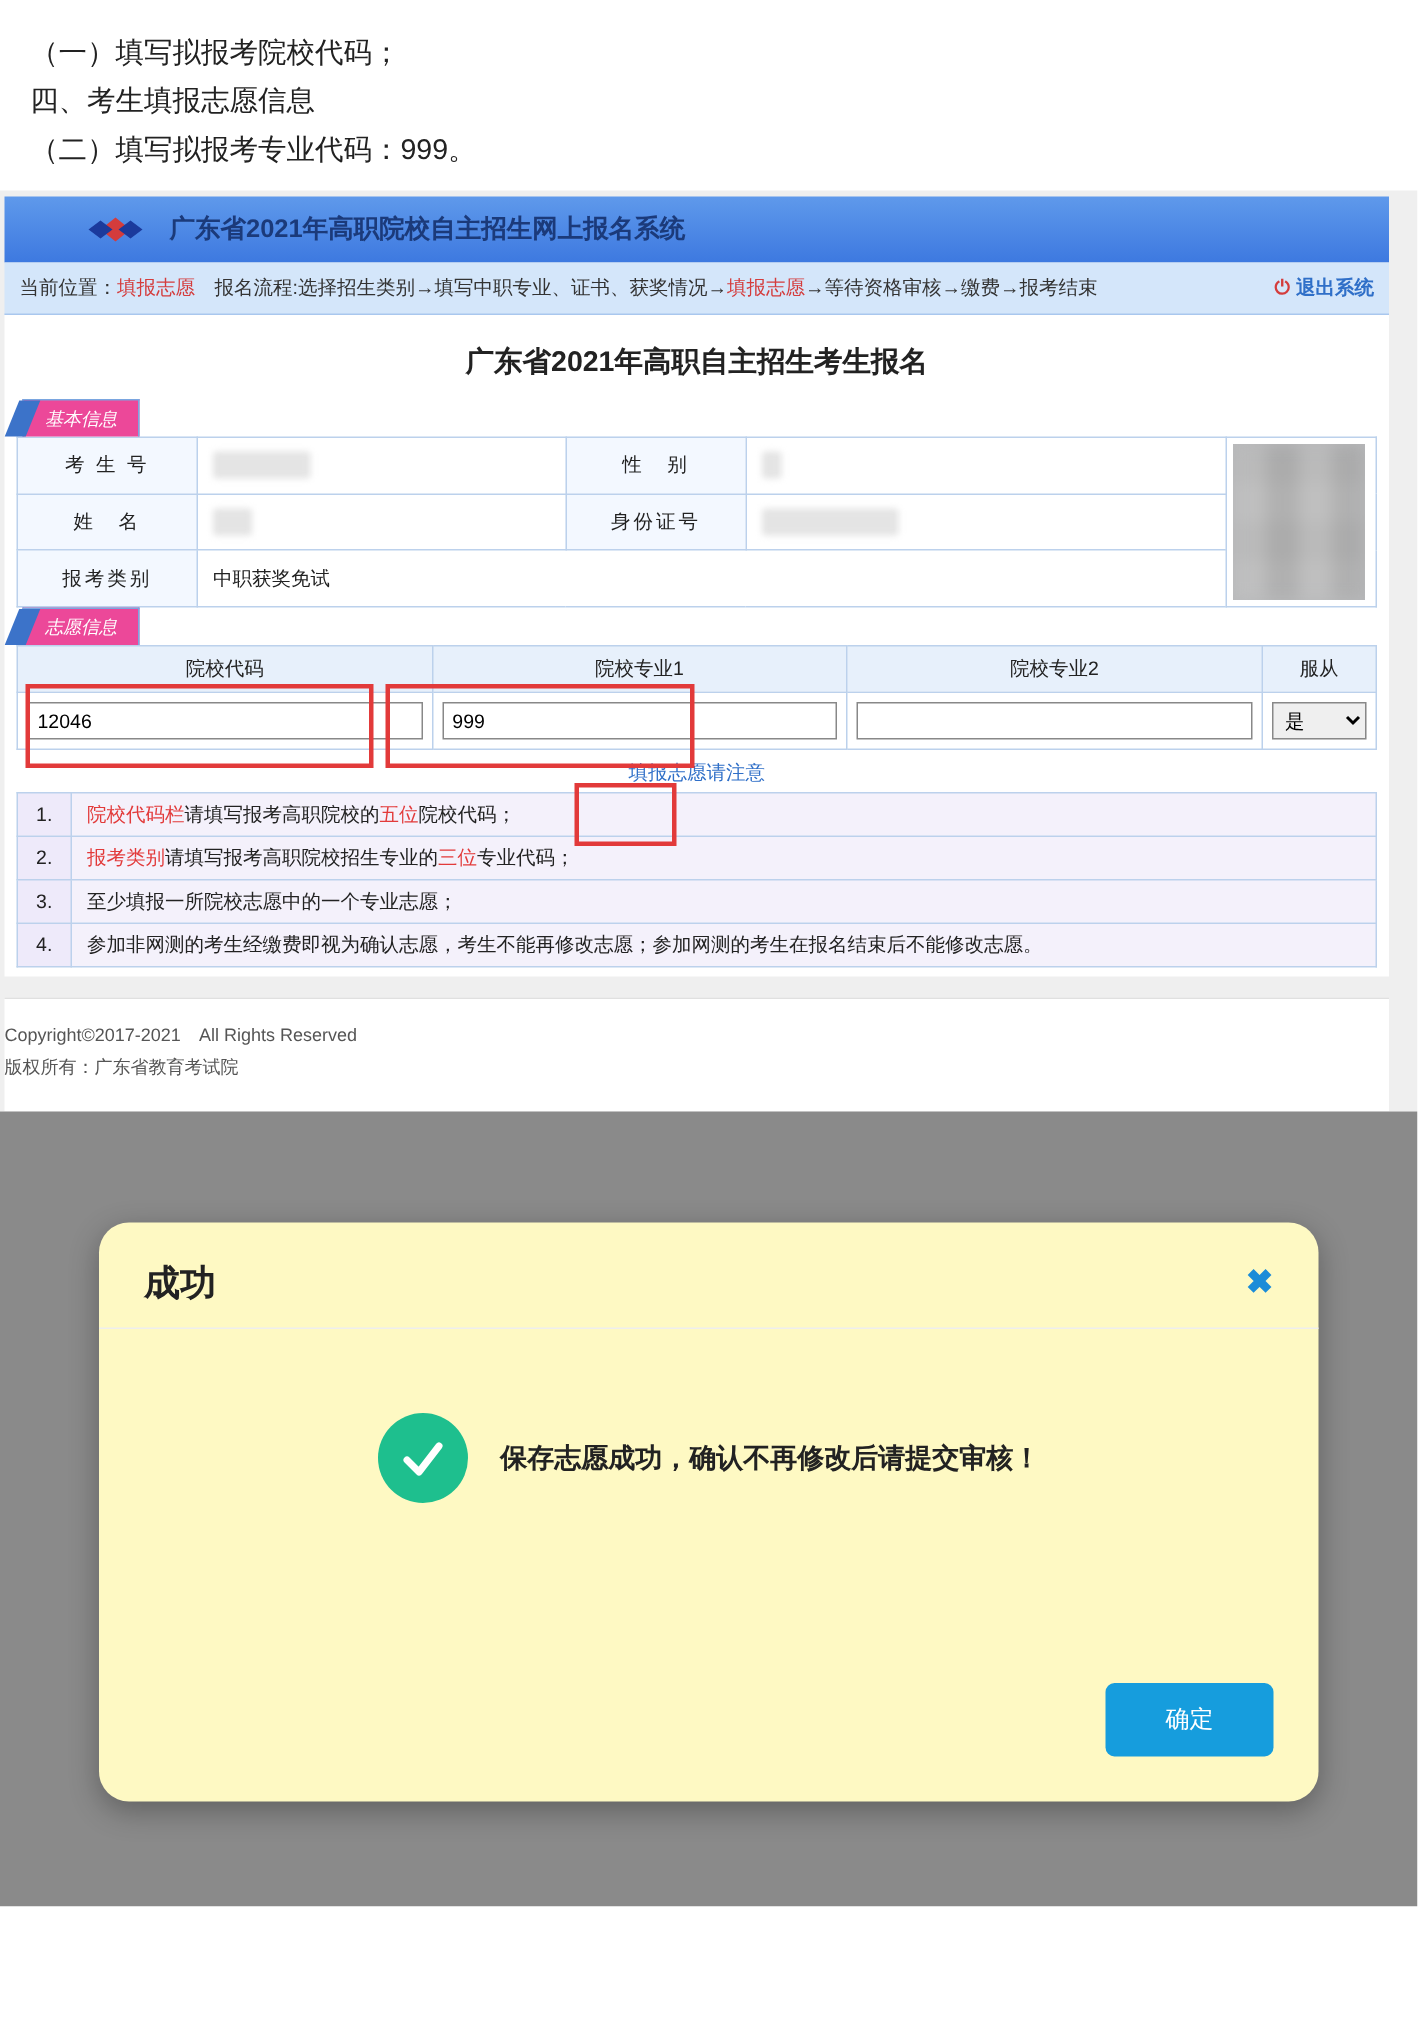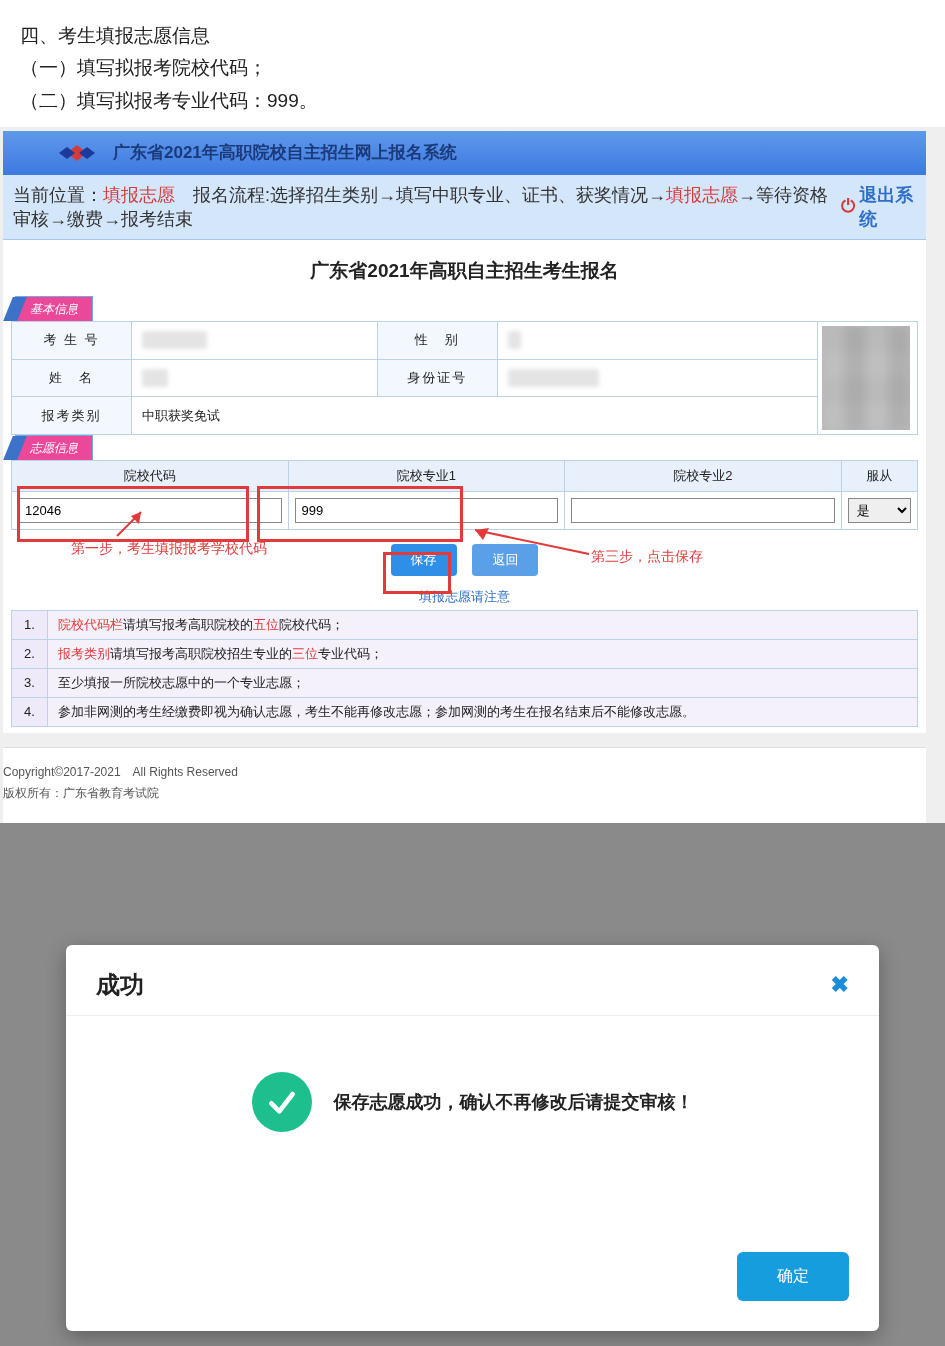--- a/index.html
+++ b/index.html
@@ -3,21 +3,21 @@
 <meta charset="utf-8">
 <style>
   * { box-sizing: border-box; margin: 0; padding: 0; }
   body { font-family: "Microsoft YaHei", Arial, sans-serif; font-size: 14px; background: #fff; color: #222; width: 945px; }
   .doc-text { padding: 20px 20px 10px 20px; font-size: 19px; line-height: 1.7; }
   .system-wrap { background: #efefef; padding: 4px 19px 0 3px; }
   .header-bar { background: linear-gradient(#5f99eb, #3d79e0); padding: 10px 12px; display: flex; align-items: center; }
   .logo { width: 44px; height: 24px; position: relative; margin-right: 14px; margin-left: 40px; }
   .logo svg { width: 44px; height: 24px; }
   .header-title { font-weight: bold; font-size: 17px; color: #1b3a7a; }
-  .breadcrumb-bar { background: #d4e6fa; padding: 8px 10px; display: flex; justify-content: space-between; align-items: center; border-bottom: 1px solid #a9c7ee; font-size: 18px; }
+  .breadcrumb-bar { background: #d4e6fa; padding: 8px 10px; display: flex; justify-content: space-between; align-items: center; border-bottom: 1px solid #a9c7ee; font-size: 13px; }
   .breadcrumb-left { color: #333; }
   .breadcrumb-left .hl { color: #d43c3c; }
   .logout { color: #2f6fc8; font-weight: bold; display: flex; align-items: center; }
   .logout-icon { color: #d43c3c; margin-right: 4px; font-weight: bold; }
   .page-area { background: #fff; padding: 12px 8px 6px 8px; }
   .inner-title { text-align: center; font-size: 19px; font-weight: bold; padding: 6px 0 12px 0; }
   .tab-wrap { position: relative; }
   .tab { display: inline-block; background: #ec4899; color: #fff; font-size: 12px; padding: 4px 14px 3px 14px; border: 1px solid #7aa6e0; border-bottom: none; position: relative; margin-left: 4px; font-style: italic; }
   .tab::before { content:""; position:absolute; left:-8px; top:0; width:14px; height:100%; background:#3c73c9; transform: skewX(-22deg); }
   .info-table { width: 100%; border-collapse: collapse; border: 1px solid #bcd1ec; }
@@ -51,39 +51,39 @@
   .anno-step3 { position:absolute; color:#e23a3a; font-size:14px; left: 580px; top: 18px; white-space:nowrap; }
   .note-head { text-align:center; color:#2f6fc8; font-size:13px; padding: 6px 0 4px 0; }
   .notes-table { width:100%; border-collapse:collapse; border:1px solid #bcd1ec; }
   .notes-table td { border:1px solid #bcd1ec; padding:5px 10px; font-size:13px; background:#f4f1fb; }
   .notes-table td.num { width:36px; text-align:center; background:#eeeafa; }
   .note-hl { color:#e23a3a; }
   .footer { background:#fff; margin-top:14px; padding: 14px 0 18px 0; font-size:12px; color:#555; line-height:1.8; border-top:1px solid #e0e0e0; }
   .arrow-wrap { position:absolute; pointer-events:none; }
   .arrow-wrap svg { overflow:visible; }
   .modal-bg { background:#8a8a8a; padding: 74px 66px 70px 66px; }
-  .modal { background:#ffffff; border-radius:6px; padding: 0; box-shadow: 0 6px 20px rgba(0,0,0,0.3); position:relative;margin-top:48px; }
+  .modal { background:#fef9c3; border-radius:20px; padding: 0; box-shadow: 0 6px 20px rgba(0,0,0,0.3); position:relative; }
   .modal-head { display:flex; justify-content:space-between; align-items:center; padding: 24px 30px 14px 30px; border-bottom:1px solid #eee; }
   .modal-title { font-size:24px; font-weight:bold; }
   .close-x { color:#1b8cd8; font-size:22px; font-weight:bold; cursor:pointer; }
   .modal-body { padding: 56px 30px 120px 30px; display:flex; align-items:center; justify-content:center; }
   .check-circle { width:60px; height:60px; border-radius:50%; background:#1ebf8e; display:flex; align-items:center; justify-content:center; margin-right:22px; }
   .check-circle svg { width:32px; height:32px; }
   .modal-msg { font-size:18px; font-weight:bold; color:#222; }
   .modal-foot { display:flex; justify-content:flex-end; padding: 0 30px 30px 0; }
   .modal-btn { background:#169ddd; color:#fff; border:none; border-radius:6px; padding: 14px 40px; font-size:16px; cursor:pointer; }
   .arrow-line { stroke:#e23a3a; stroke-width:2; fill:none; }
   .arrow-head { fill:#e23a3a; }
 </style>
 </head>
 <body>
 
 <div class="doc-text">
+  <div>（一）填写拟报考院校代码；</div>
   <div>四、考生填报志愿信息</div>
-  <div>（一）填写拟报考院校代码；</div>
   <div>（二）填写拟报考专业代码：999。</div>
 </div>
 
 <div class="system-wrap">
 
   <div class="header-bar">
     <span class="logo">
       <svg viewBox="0 0 44 24">
           <g transform="translate(22,12)">
         <polygon points="-10,0 0,-8 10,0 0,8" fill="#d43c3c"></polygon>
@@ -154,38 +154,20 @@
           <td><input type="text" value="999" style=""></td>
           <td><input type="text" value="" style=""></td>
           <td><select><option>是</option></select></td>
         </tr>
       </tbody>
         </table>
 
       <div class="highlight-box1"></div>
       <div class="highlight-box2"></div>
 
-      <div class="btn-row">
-        <span class="anno-step1">第一步，考生填报报考学校代码</span>
-        <div class="arrow-wrap" style="left:100px; top:-20px;">
-          <svg width="60" height="30">
-              <line x1="30" y1="2" x2="6" y2="26" class="arrow-line"></line>
-              <polygon points="30,2 20,6 28,14" class="arrow-head"></polygon>
-            </svg>
-        </div>
-        <button class="btn btn-save">保存</button>
-        <button class="btn btn-back">返回</button>
-        <span class="anno-step3">第三步，点击保存</span>
-        <div class="arrow-wrap" style="left:458px; top:-6px;">
-          <svg width="130" height="40">
-              <line x1="120" y1="30" x2="6" y2="6" class="arrow-line"></line>
-              <polygon points="6,6 20,4 14,16" class="arrow-head"></polygon>
-            </svg>
-        </div>
-      </div>
       <div class="highlight-box3"></div>
 
       <div class="note-head">填报志愿请注意</div>
       <table class="notes-table">
         <tbody>
             <tr>
               <td class="num">1.</td>
             <td><span class="note-hl">院校代码栏</span><span>请填写报考高职院校的</span><span class="note-hl">五位</span><span>院校代码；</span></td>
             </tr>
         <tr>

